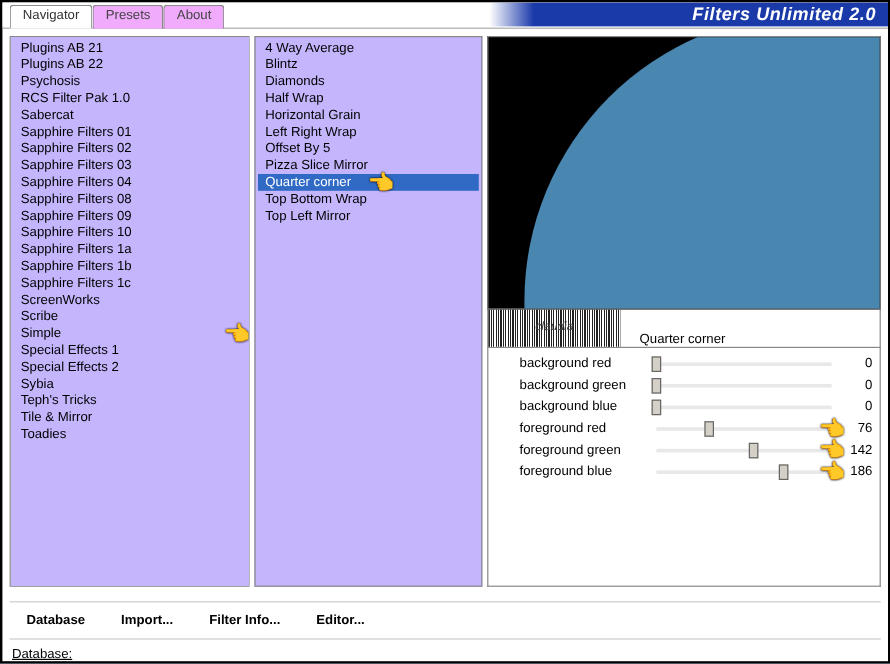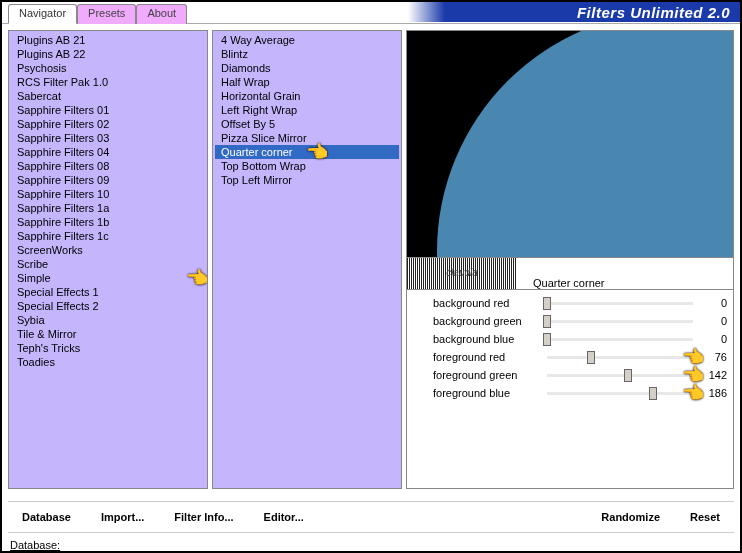--- a/index.html
+++ b/index.html
@@ -25,21 +25,21 @@
   .preview-circle { position: absolute; width: 480px; height: 480px; border-radius: 50%; background: #4a87b0; left: 30px; top: -20px; }
   .filter-name-row { display: flex; height: 32px; border: 1px solid #888; border-top: none; align-items: flex-end; gap: 4px; }
   .watermark { width: 110px; height: 33px; background: repeating-linear-gradient(90deg,#222 0 1px,#fff 1px 2px); display:flex; align-items:center; justify-content:center; color:#444; font-style:italic; font-size:10px;}
   .filter-name { flex: 1; padding-left: 12px; color: #000; }
   .sliders { flex: 1; border: 1px solid #888; border-top: none; overflow-y: auto; padding: 4px 4px; }
   .slider-row { display: flex; align-items: center; height: 18px; position: relative; }
   .slider-label { width: 130px; color: #000; padding-left: 22px; }
   .slider-track { flex: 1; height: 3px; background: #e8e8e8; position: relative; margin: 0 6px; }
   .slider-thumb { position: absolute; top: -5px; width: 8px; height: 13px; background: #d4d0c8; border: 1px solid #666; transform: translateX(-50%); }
   .slider-val { width: 30px; text-align: right; color: #000; padding-right: 2px; }
-  .btn-row { display: flex; gap: 2px; margin: 6px 6px 2px 6px; border-top: 1px solid #ccc; border-bottom: 1px solid #ccc; padding: 6px 0; }
+  .btn-row { display: flex; gap: 2px; margin: 6px 6px 2px 6px; border-top: 1px solid #ccc; border-bottom: 1px solid #ccc; padding: 6px 0; flex-direction: column; }
   .btn-row-left { display: flex; gap: 2px; flex: 1; }
   .btn-row-right { display: flex; gap: 2px; }
   .text-btn { padding: 3px 14px; color: #000; font-weight: bold; cursor: pointer; background: transparent; border: none; }
   .footer { display: flex; padding: 4px 8px 6px 8px; align-items: center; }
   .footer-left { display: flex; flex-direction: column; gap: 1px; }
   .footer-left-row { display: flex; gap: 4px; }
   .footer-label { width: 55px; color: #000; text-decoration: underline; }
   .footer-val { color: #000; margin-top: 20px; }
   .footer-right { margin-left: auto; display: flex; gap: 6px; align-items: center; }
   .win-btn { width: 70px; height: 22px; border: 1px solid #888; background: #ece9d8; cursor: pointer; color: #000; }
@@ -76,22 +76,22 @@
         <div class="list-item">Sapphire Filters 10</div>
         <div class="list-item">Sapphire Filters 1a</div>
         <div class="list-item">Sapphire Filters 1b</div>
         <div class="list-item">Sapphire Filters 1c</div>
         <div class="list-item">ScreenWorks</div>
         <div class="list-item">Scribe</div>
         <div class="list-item">Simple<span class="hand" style="right: -4px; top: -4px;">👉</span></div>
         <div class="list-item">Special Effects 1</div>
         <div class="list-item">Special Effects 2</div>
         <div class="list-item">Sybia</div>
+        <div class="list-item">Teph's Tricks</div>
         <div class="list-item">Tile &amp; Mirror</div>
-        <div class="list-item">Teph's Tricks</div>
         <div class="list-item">Toadies</div>
       </div>
   </div>
   <div class="col col-mid">
     <div class="listbox" id="midList">
         <div class="list-item">4 Way Average</div>
         <div class="list-item">Blintz</div>
         <div class="list-item">Diamonds</div>
         <div class="list-item">Half Wrap</div>
         <div class="list-item">Horizontal Grain</div>
@@ -161,24 +161,20 @@
   </div>
 </div>
 
 <div class="btn-row">
   <div class="btn-row-left" id="btnLeft">
       <button class="text-btn">Database</button>
       <button class="text-btn">Import...</button>
       <button class="text-btn">Filter Info...</button>
       <button class="text-btn">Editor...</button>
     </div>
-  <div class="btn-row-right" id="btnRight">
-      <button class="text-btn">Randomize</button>
-      <button class="text-btn">Reset</button>
-    </div>
 </div>
 
 <div class="footer">
   <div class="footer-left">
     <div class="footer-left-row">
       <span class="footer-label">Database:</span>
       <span class="footer-val">ICNET-Filters</span>
     </div>
     <div class="footer-left-row">
       <span class="footer-label">Filters:</span>

